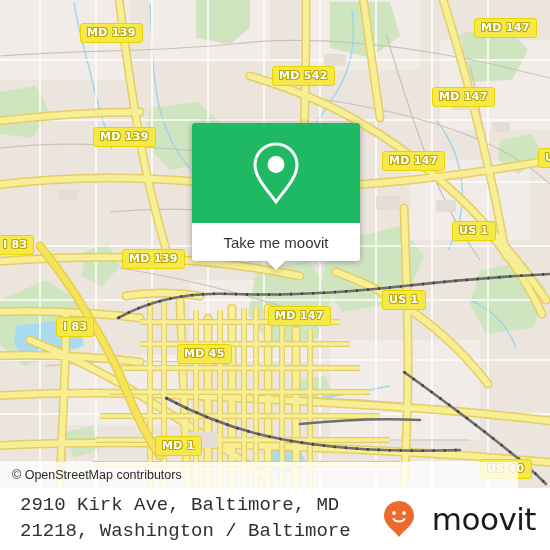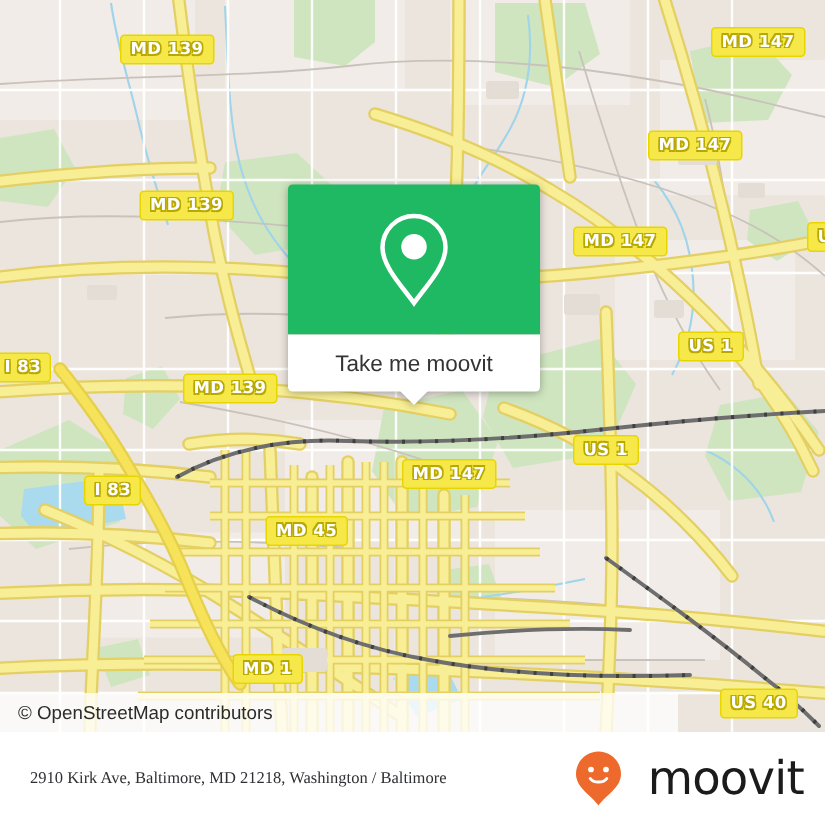--- a/index.html
+++ b/index.html
@@ -101,21 +101,21 @@
     border-left: 10px solid transparent;
     border-right: 10px solid transparent;
     border-top: 10px solid #ffffff;
   }
 
   
   #attribution {
     position: absolute;
     left: 0;
     bottom: 0;
-    width: 452px;
+    width: 518px;
     height: 26px;
     background: rgba(255,255,255,0.78);
     display: flex;
     align-items: center;
   }
   #attribution-text {
     color: #2b2b2b;
     font-family: "Liberation Sans", sans-serif;
     font-size: 12.5px;
     padding-left: 12px;
@@ -131,22 +131,22 @@
     height: 62px;
     background: #ffffff;
     display: flex;
     align-items: center;
     box-sizing: border-box;
     padding: 0 14px 0 20px;
   }
   #footer-address {
     flex: 1 1 auto;
     color: #2f3033;
-    font-family: Liberation Serif, serif;
-    font-size: 11px;
+    font-family: Liberation Mono, monospace;
+    font-size: 19px;
     line-height: 1.35;
     padding-right: 10px;
     max-width: 400px;
   }
   #brand {
     flex: 0 0 auto;
     display: flex;
     align-items: center;
     gap: 16px;
   }
@@ -371,20 +371,21 @@
           <rect x="436" y="200" width="20" height="12" rx="2"></rect>
           <rect x="188" y="432" width="30" height="16" rx="2"></rect>
           <rect x="58" y="190" width="20" height="10" rx="2"></rect>
         </g>
 
       </g>
     </svg>
 
     <div class="shield" style="left:80px;  top:23px;">MD 139</div>
     <div class="shield" style="left:474px; top:18px;">MD 147</div>
+    <div class="shield" style="left:272px; top:66px;">MD 542</div>
     <div class="shield" style="left:432px; top:87px;">MD 147</div>
     <div class="shield" style="left:93px;  top:127px;">MD 139</div>
     <div class="shield" style="left:382px; top:151px;">MD 147</div>
     <div class="shield" style="left:538px; top:148px;">US 1</div>
     <div class="shield" style="left:452px; top:221px;">US 1</div>
     <div class="shield" style="left:122px; top:249px;">MD 139</div>
     <div class="shield" style="left:-4px;  top:235px;">I 83</div>
     <div class="shield" style="left:268px; top:306px;">MD 147</div>
     <div class="shield" style="left:382px; top:290px;">US 1</div>
     <div class="shield" style="left:56px;  top:317px;">I 83</div>

